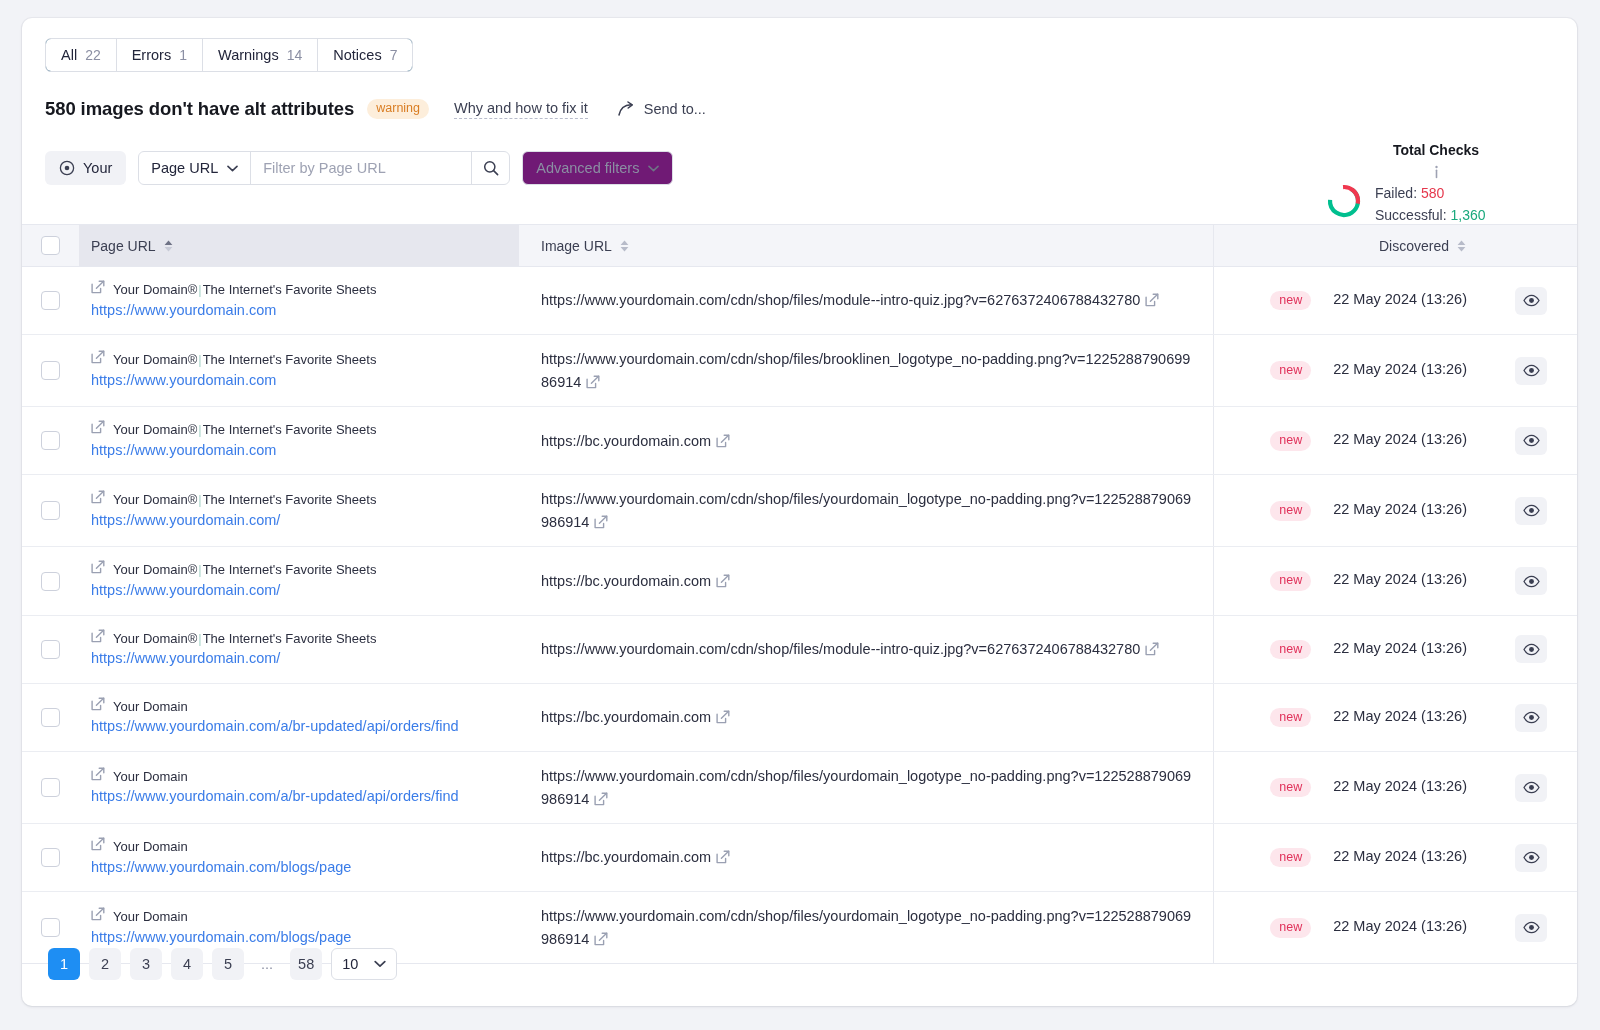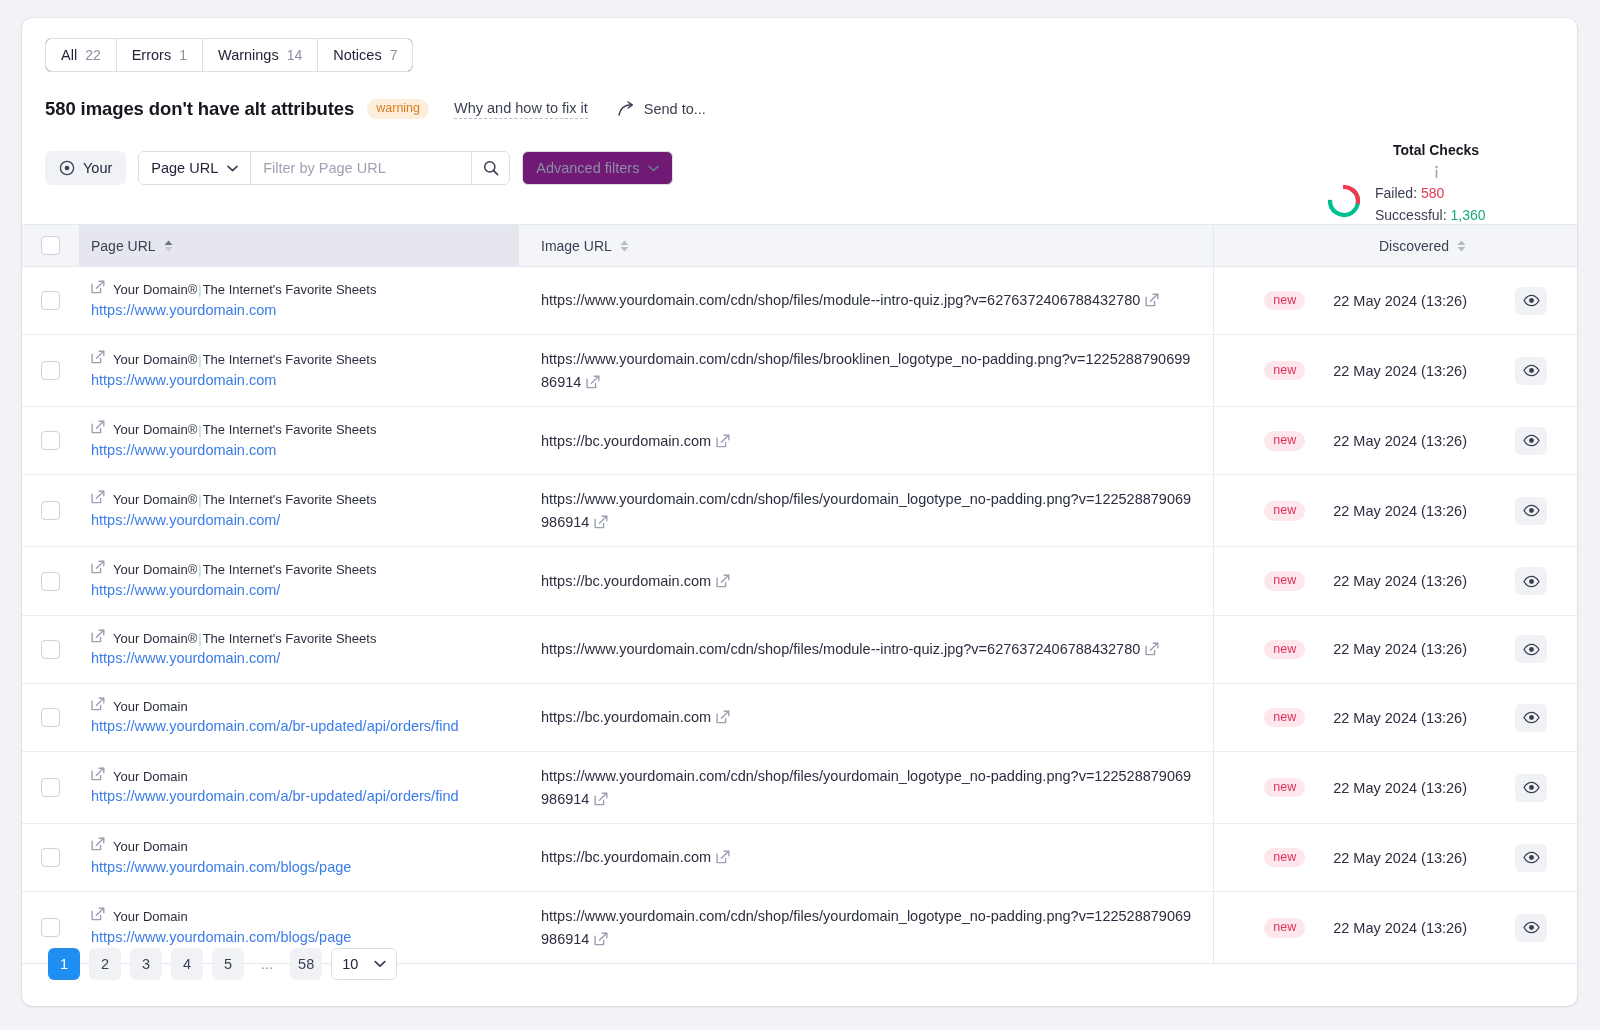--- a/index.html
+++ b/index.html
@@ -222,21 +222,21 @@
     cursor: pointer;
     max-width: 392px;
   }
   .img-url {
     font-size: 14.5px; color: #2b2e3f;
     line-height: 1.55;
     word-break: break-all;
   }
   .img-url .ext { display: inline-block; vertical-align: -2px; margin-left: 5px; }
 
-  .disc-wrap { display: flex; align-items: center; gap: 28px; }
+  .disc-wrap { display: flex; gap: 22px; }
   .badge-new {
     background: #fde6ec;
     color: #e0315a;
     font-size: 12.5px;
     padding: 3px 9px 4px;
     border-radius: 11px;
     line-height: 1;
   }
   .disc-date { font-size: 14.5px; color: #2b2e3f; white-space: nowrap; }
 

